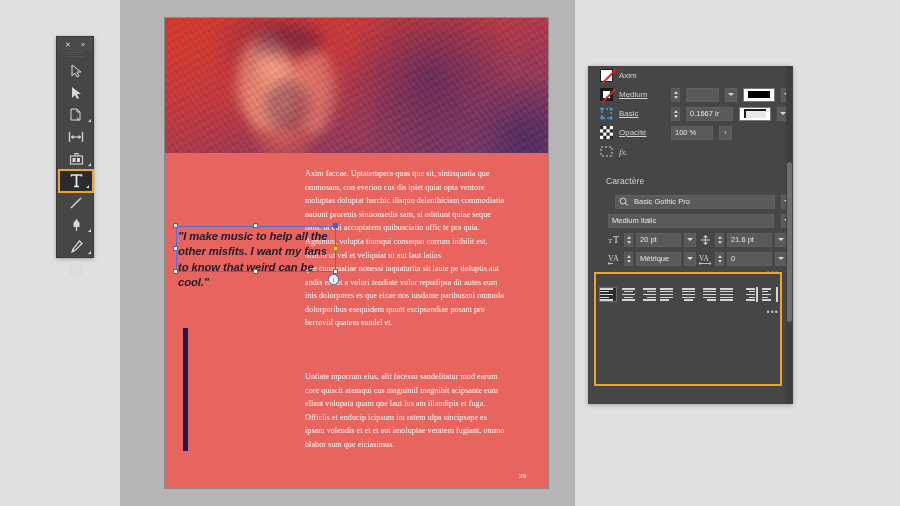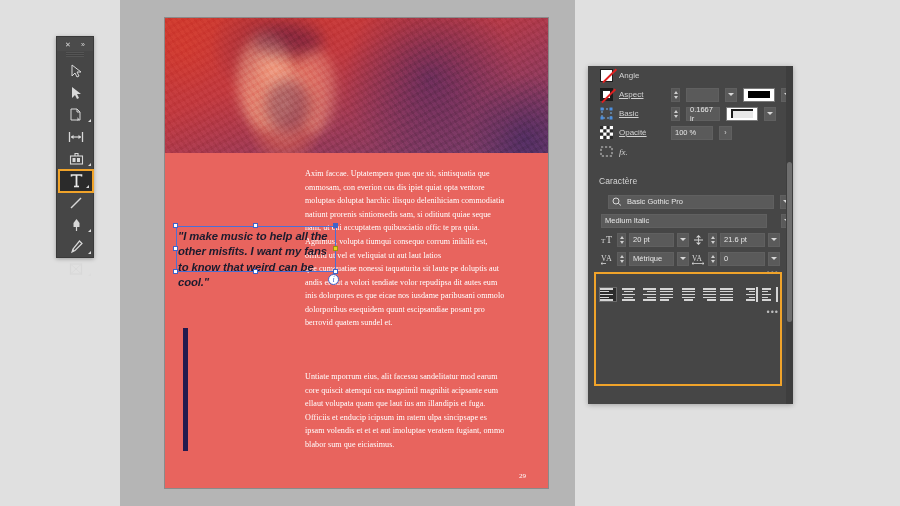--- a/index.html
+++ b/index.html
@@ -374,28 +374,28 @@
   <div id="panel-scroll-track">
     <div id="panel-scroll-thumb"></div>
   </div>
 
   <div class="panel-section">
 
     <div class="row">
       <span class="row-icon">
           <span class="nofill"></span>
         </span>
-      <span class="row-label">Angle</span>
+      <span class="row-label">Axim</span>
     </div>
 
     <div class="row">
       <span class="row-icon">
           <span class="nostroke"></span>
         </span>
-      <span class="row-label underlined">Aspect</span>
+      <span class="row-label underlined">Medium</span>
       <span class="stepper">
           <i class="up"></i>
           <i class="dn"></i>
         </span>
       <span class="field" style="width:35px;"></span>
       <span class="caret-btn"></span>
       <span class="swatch-box">
           <span class="swatch-inner-black"></span>
         </span>
       <span class="caret-btn"></span>
@@ -409,21 +409,21 @@
             <rect x="9.5" y="0.5" width="3" height="3" fill="#4a90e2"></rect>
             <rect x="0.5" y="9.5" width="3" height="3" fill="#4a90e2"></rect>
             <rect x="9.5" y="9.5" width="3" height="3" fill="#4a90e2"></rect>
           </svg>
       </span>
       <span class="row-label underlined">Basic</span>
       <span class="stepper">
           <i class="up"></i>
           <i class="dn"></i>
         </span>
-      <span class="field" style="width:34px;">0.1667 ir</span>
+      <span class="field" style="width:47px;">0.1667 ir</span>
       <span class="swatch-box">
           <span class="corner-graphic"></span>
         </span>
       <span class="caret-btn"></span>
     </div>
 
     <div class="row">
       <span class="row-icon">
         <svg width="13" height="13" viewBox="0 0 13 13">
             <rect width="13" height="13" fill="#ffffff"></rect>
@@ -447,21 +447,21 @@
     <div class="row">
       <span class="row-icon">
         <svg width="13" height="11" viewBox="0 0 13 11">
             <rect x="1" y="1" width="11" height="9" fill="none" stroke="#cfcfcf" stroke-width="1" stroke-dasharray="2.2 1.8"></rect>
           </svg>
       </span>
       <span class="row-label" style="font-family:'Liberation Serif',serif; font-style:italic; font-size:9px;">fx.</span>
     </div>
   </div>
 
-  <div class="panel-section" style="margin-top:8px;">
+  <div class="panel-section" style="margin-top:8px;margin-left:7px;">
     <div class="section-title">Caractère</div>
 
     <div class="row" style="padding-left:20px;">
       <span class="field" style="width:166px; gap:4px;">
         <svg width="11" height="9" viewBox="0 0 11 9">
             <circle cx="4" cy="4" r="3" fill="none" stroke="#d8d8d8" stroke-width="1"></circle>
             <path d="M6.3 6.3 L9 8.5" stroke="#d8d8d8" stroke-width="1"></path>
           </svg>
         <span>Basic Gothic Pro</span>
       </span>

